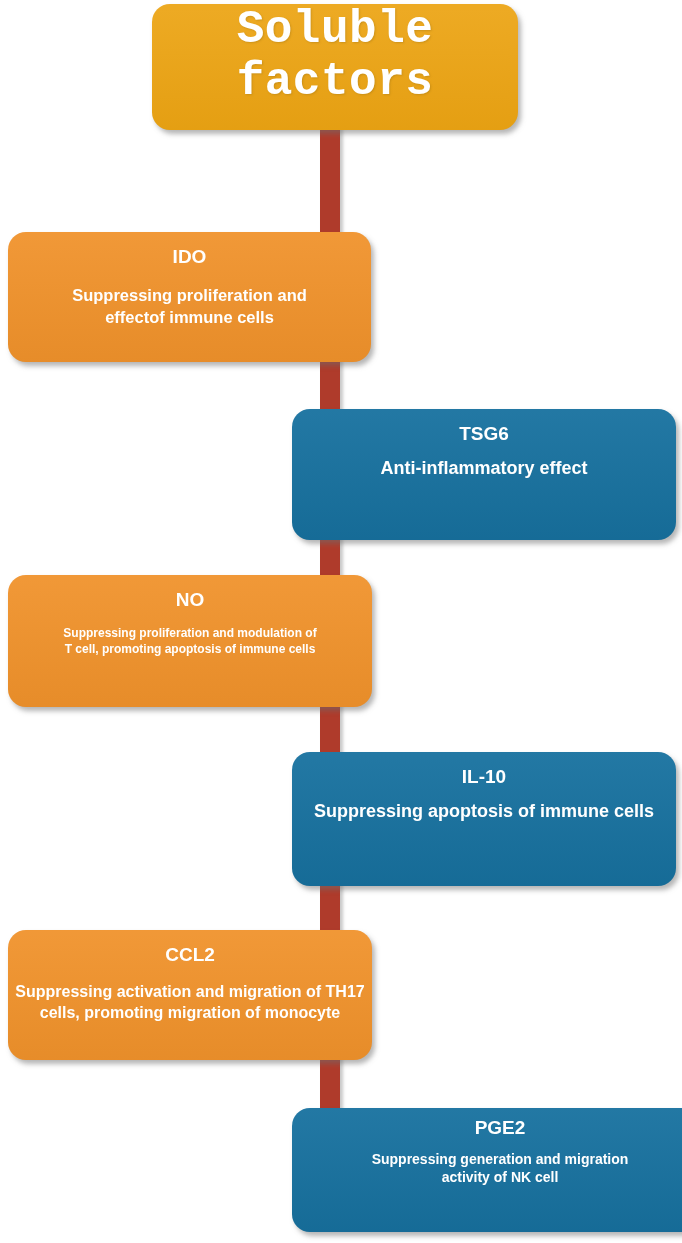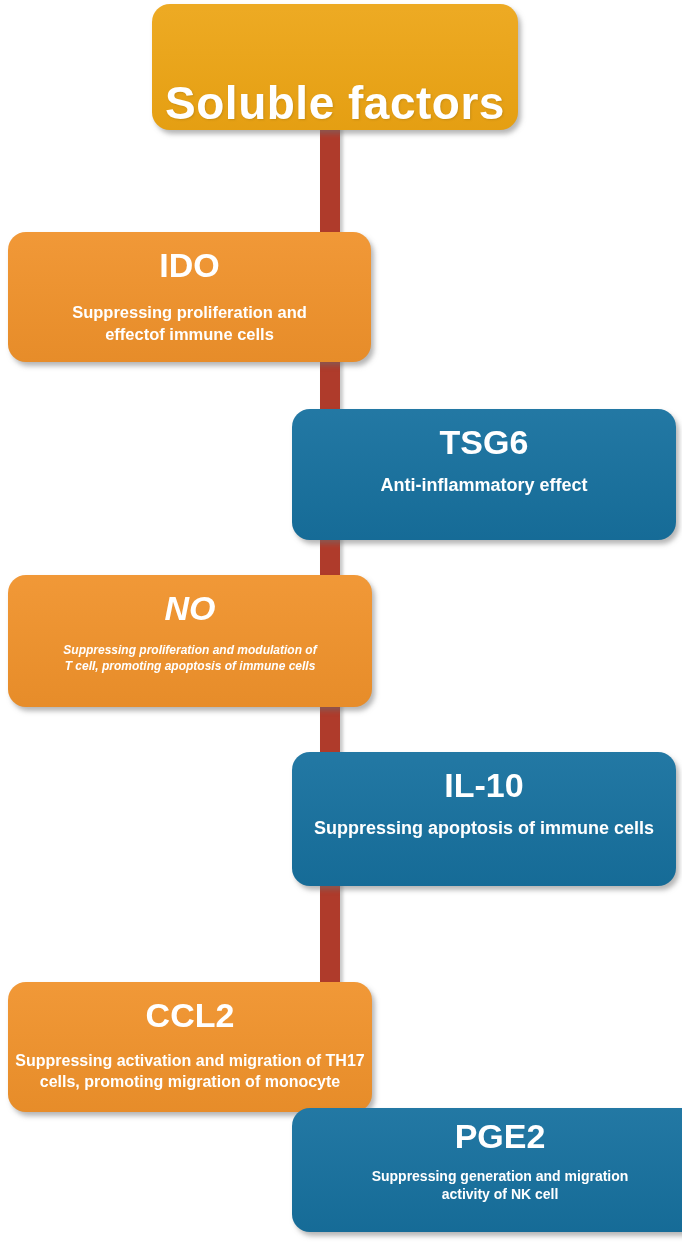--- a/index.html
+++ b/index.html
@@ -30,55 +30,56 @@
     z-index: 2;
     border-radius: 18px;
     color: #ffffff;
     text-align: center;
     box-sizing: border-box;
     box-shadow: 3px 4px 5px rgba(110,110,110,0.5);
   }
   .header-node {
     background: linear-gradient(rgba(255,255,255,0.07), rgba(0,0,0,0.03)), var(--header, #ECA413);
     display: flex;
-    align-items: flex-end;
+    align-items: flex-start;
     justify-content: center;
+    font-family: Liberation Mono, monospace;
   }
   .header-title {
     font-size: 46px;
     font-weight: bold;
     letter-spacing: 0.5px;
     text-shadow: 1px 1px 2px rgba(150,110,20,0.35);
   }
   .orange {
     background: linear-gradient(rgba(255,255,255,0.06), rgba(0,0,0,0.04)), var(--orange, #F0922B);
   }
   .blue {
     background: linear-gradient(rgba(255,255,255,0.05), rgba(0,0,0,0.05)), var(--blue, #17719F);
   }
   .node-title {
-    font-size: 34px;
+    font-size: 19px;
     font-weight: bold;
     margin-top: 14px;
   }
   .node-body {
     font-size: 16.5px;
     font-weight: bold;
     line-height: 1.32;
     margin-top: 17px;
     padding: 0 6px;
   }
   .line { display: block; }
 
   .pos-header { left: 152px; top: 4px;    width: 366px; height: 126px; }
   .pos-ido    { left: 8px;   top: 232px;  width: 363px; height: 130px; }
   .pos-tsg6   { left: 292px; top: 409px;  width: 384px; height: 131px; }
-  .pos-no     { left: 8px;   top: 575px;  width: 364px; height: 132px; font-style: italic; }
+  .pos-no     { left: 8px;   top: 575px;  width: 364px; height: 132px; }
   .pos-il10   { left: 292px; top: 752px;  width: 384px; height: 134px; }
-  .pos-ccl2   { left: 8px;   top: 982px;  width: 364px; height: 130px; }
+  .pos-ccl2   { left: 8px;   top: 930px;  width: 364px; height: 130px; }
   .pos-pge2   { left: 292px; top: 1108px; width: 416px; height: 124px; }
 
   .pos-tsg6 .node-body,
   .pos-il10 .node-body { margin-top: 12px; font-size: 18px; }
   .pos-no .node-body   { font-size: 12px; margin-top: 15px; }
   .pos-ccl2 .node-body { font-size: 16px; margin-top: 15px; }
   .pos-pge2 .node-title { margin-top: 9px; }
   .pos-pge2 .node-body  { margin-top: 11px; font-size: 14px; }
 </style>
 </head>

